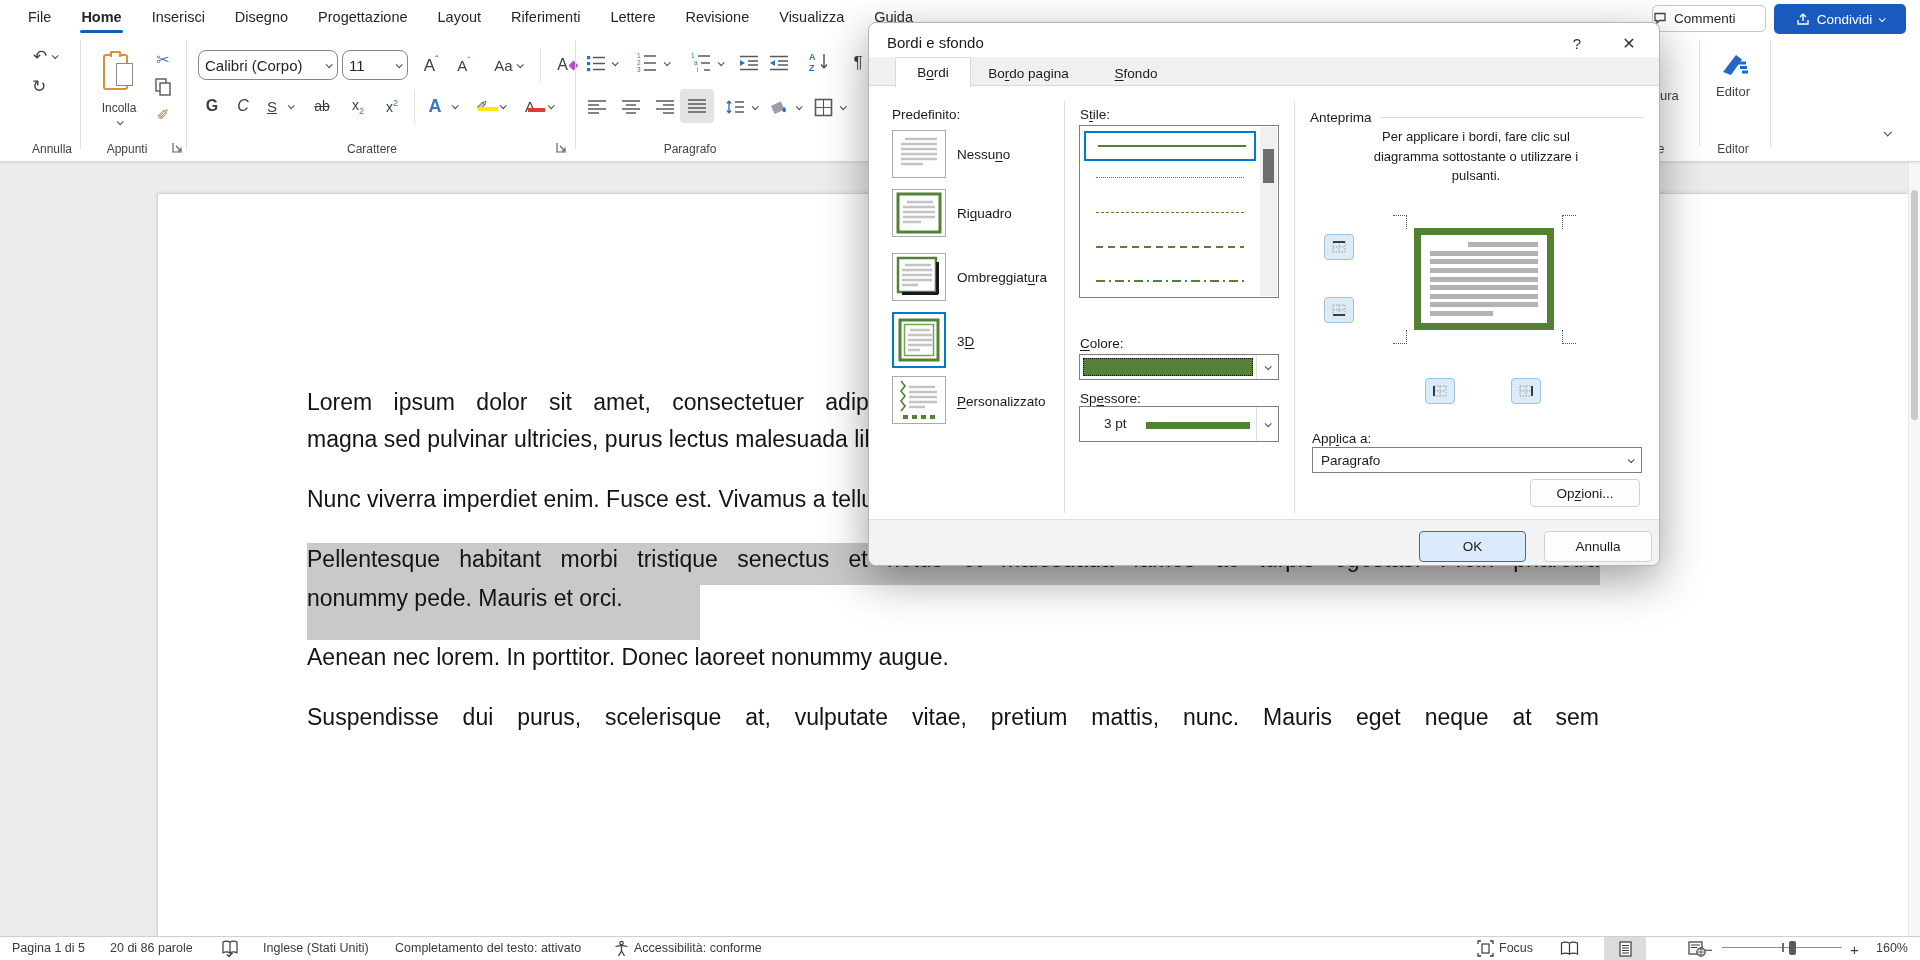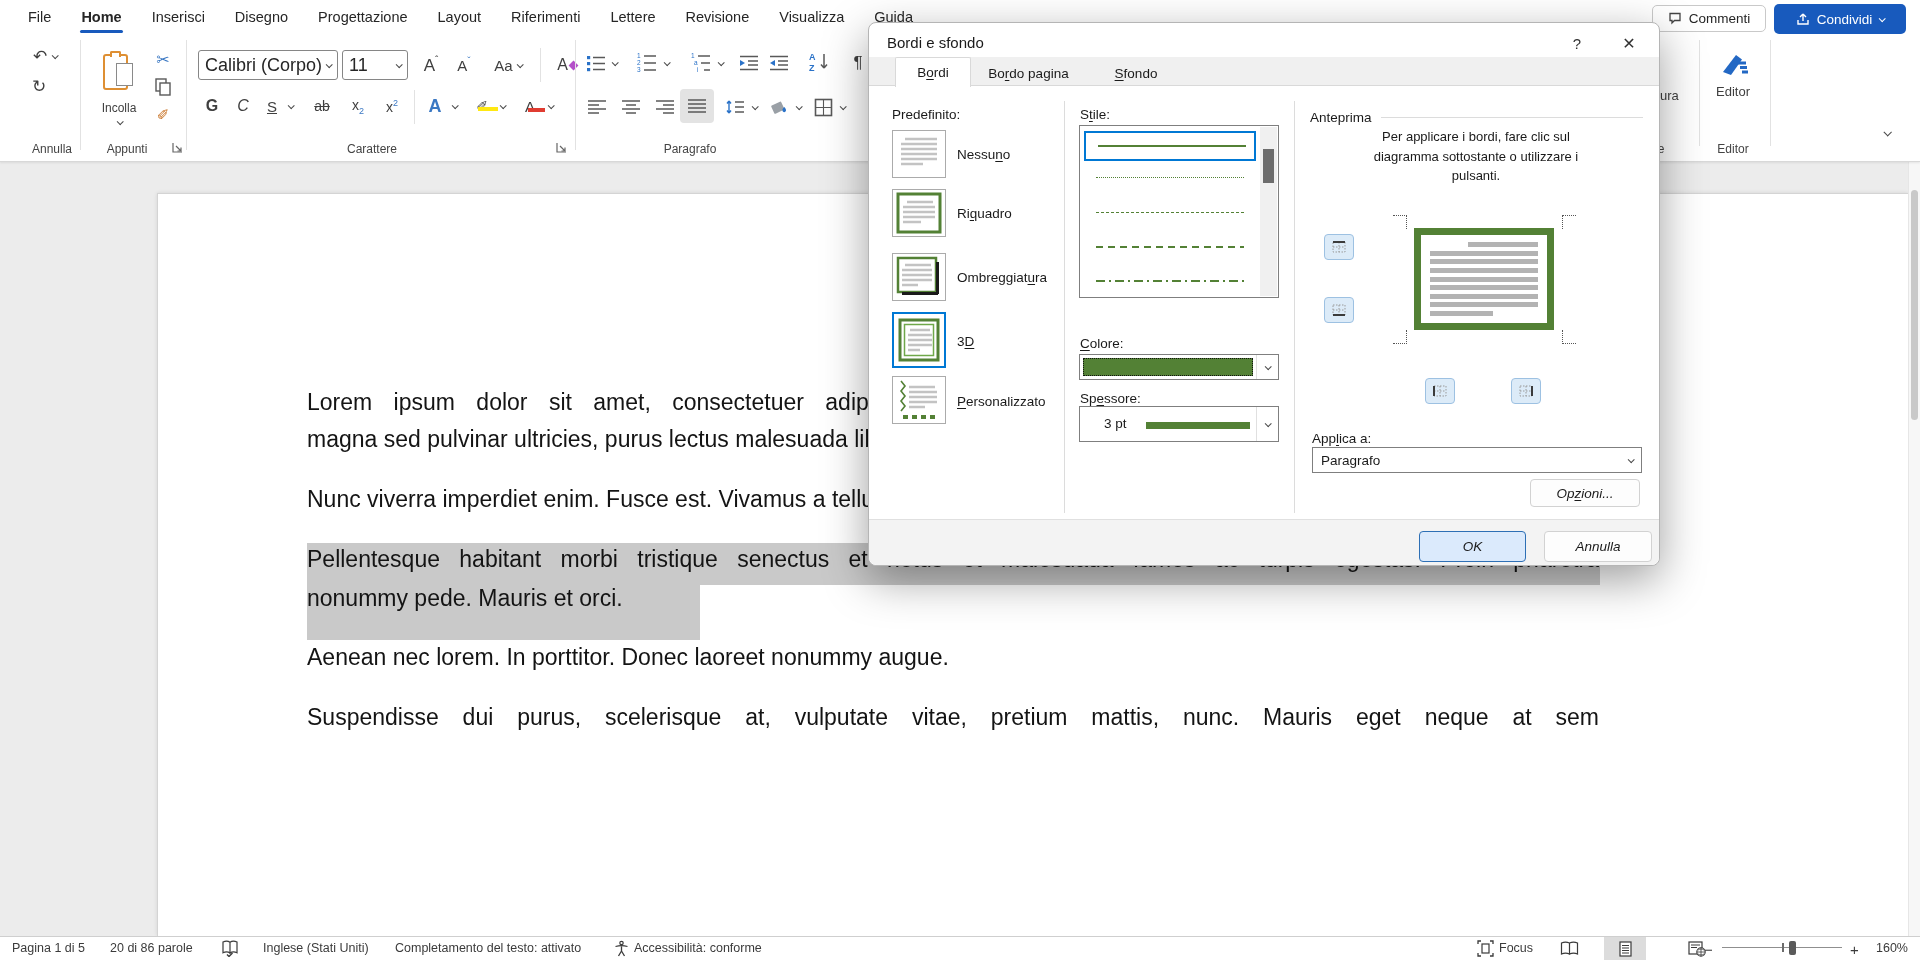--- a/index.html
+++ b/index.html
@@ -8,34 +8,34 @@
   #app { position:absolute; inset:0; width:1920px; height:960px; background:#fff; }
   u { text-decoration:underline; text-underline-offset:2px; }
   .abs { position:absolute; }
 
   
   .topbar { position:absolute; left:0; top:0; width:1920px; height:34px; background:#fff; z-index:20; }
   .menu { position:absolute; left:26px; top:0; height:34px; display:flex; gap:26px; align-items:center; }
   .menu-item { font-size:14.5px; color:#262626; padding:2px 2px; cursor:default; position:relative; white-space:nowrap; }
   .menu-item.active { font-weight:bold; }
   .menu-item.active::after { content:""; position:absolute; left:1px; right:1px; bottom:-6px; height:3px; border-radius:2px; background:#185abd; }
-  .btn-comments { position:absolute; left:1652px; top:5px; width:114px; height:27px; border:1px solid #c9c9c9; border-radius:5px; background:#fff; display:flex; align-items:center; justify-content:center; gap:7px; font-size:13.5px; color:#262626; }
+  .btn-comments { position:absolute; left:1652px; top:5px; width:114px; height:27px; border:1px solid #c9c9c9; border-radius:5px; background:#fff; display:flex; align-items:center; justify-content:flex-start; gap:7px; font-size:13.5px; color:#262626; }
   .btn-share { position:absolute; left:1774px; top:4px; width:132px; height:30px; border-radius:5px; background:#185abd; color:#fff; display:flex; align-items:center; justify-content:center; gap:7px; font-size:13.5px; }
   .chev { display:inline-block; width:6px; height:6px; border-right:1.4px solid #4a4a4a; border-bottom:1.4px solid #4a4a4a; transform:rotate(45deg) translateY(-1px); }
   .chev.white { border-color:#fff; }
   .chev.small { width:5px; height:5px; }
 
   
   .ribbon { position:absolute; left:0; top:34px; width:1920px; height:128px; background:#fff; border-bottom:1px solid #d8d8d8; box-shadow:0 1px 2px rgba(0,0,0,.08); z-index:10; }
   .rdiv { position:absolute; top:6px; height:110px; width:1px; background:#e2e2e2; }
   .group-label { position:absolute; top:108px; font-size:12px; color:#444; text-align:center; white-space:nowrap; transform:translateX(-50%); }
   .launcher { position:absolute; width:12px; height:12px; }
   .launcher svg { display:block; }
   .rbtn { position:absolute; display:flex; align-items:center; justify-content:center; color:#3f3f3f; }
-  .combo { position:absolute; border:1px solid #868686; border-radius:3px; background:#fff; display:flex; align-items:center; font-size:18px; color:#262626; padding:0 6px; }
+  .combo { position:absolute; border:1px solid #868686; border-radius:8px; background:#fff; display:flex; align-items:center; font-size:15px; color:#262626; padding:0 6px; }
   .combo .chev { margin-left:auto; }
   .yellow-bar { position:absolute; left:2px; bottom:3px; width:20px; height:4px; background:#ffe812; }
   .red-bar { position:absolute; left:3px; bottom:3px; width:17px; height:4px; background:#e03c31; }
   .sel-toggle { background:#e3e3e3; border-radius:4px; }
   .clipboard { position:relative; width:32px; height:44px; }
   .clip-board { position:absolute; left:0; top:3px; width:25px; height:36px; border:2px solid #de8f33; border-radius:3px; background:#fff; }
   .clip-tab { position:absolute; left:7px; top:0; width:11px; height:6px; border:2px solid #de8f33; border-bottom:none; border-radius:2px 2px 0 0; background:#fff; }
   .clip-page { position:absolute; left:13px; top:12px; width:17px; height:23px; border:1.5px solid #8a8a8a; background:#fff; }
 
   
@@ -78,21 +78,21 @@
   .ctl { position:absolute; border:1px solid #7f7f7f; background:#fff; }
   .ctl .dd { position:absolute; right:0; top:0; bottom:0; width:22px; display:flex; align-items:center; justify-content:center; border-left:1px solid #e0e0e0; }
   .swatch { position:absolute; left:3px; top:3px; right:25px; bottom:3px; background:#538135; outline:1px dotted #111; outline-offset:-1px; }
   .groupline { position:absolute; height:1px; background:#dcdcdc; }
   .preview-canvas { position:absolute; left:517px; top:179px; width:197px; height:155px; background:#fff; }
   .pv-border { position:absolute; left:28px; top:26px; width:140px; height:102px; border:7px solid #538135; background:#fff; }
   .pv-lines { position:absolute; inset:7px 9px; display:flex; flex-direction:column; justify-content:space-between; }
   .pv-lines div { height:5px; background:#b3b3b3; }
   .pv-corner { position:absolute; width:14px; height:14px; }
   .border-btn { position:absolute; width:30px; height:26px; background:#dcebf8; border:1px solid #9dc1e2; border-radius:4px; display:flex; align-items:center; justify-content:center; }
-  .dlg-btn { position:absolute; display:flex; align-items:center; justify-content:center; border-radius:4px; font-size:13.5px;font-style:italic; }
+  .dlg-btn { position:absolute; display:flex; align-items:center; justify-content:center; border-radius:4px; font-size:13.5px; }
   .dlg-footer { position:absolute; left:0; top:496px; width:790px; height:46px; background:#f3f3f3; border-top:1px solid #e0e0e0; border-radius:0 0 8px 8px; }
   .ok { left:550px; top:508px; width:107px; height:31px; background:#dbeafc; border:1px solid #2d6fb5; }
   .cancel { left:675px; top:508px; width:108px; height:31px; background:#fdfdfd; border:1px solid #d2d2d2; }
   .opts { left:661px; top:456px; width:110px; height:28px; background:#fdfdfd; border:1px solid #d2d2d2; }
   .apply-combo { position:absolute; left:443px; top:424px; width:330px; height:26px; border:1px solid #7f7f7f; background:#fff; display:flex; align-items:center; padding:0 8px; }
 </style>
 </head>
 <body>
 
 <div id="app">

